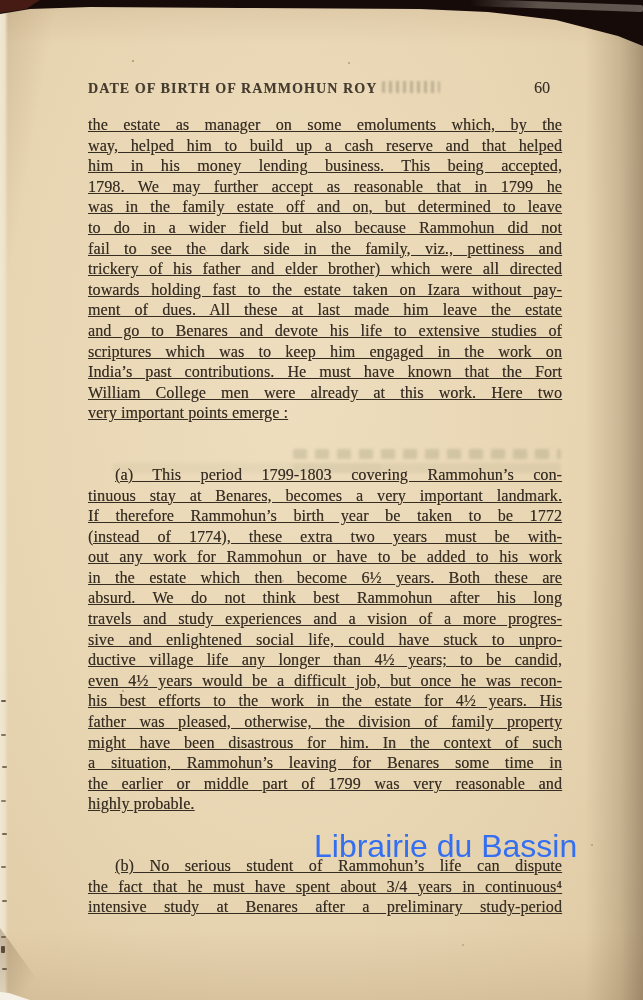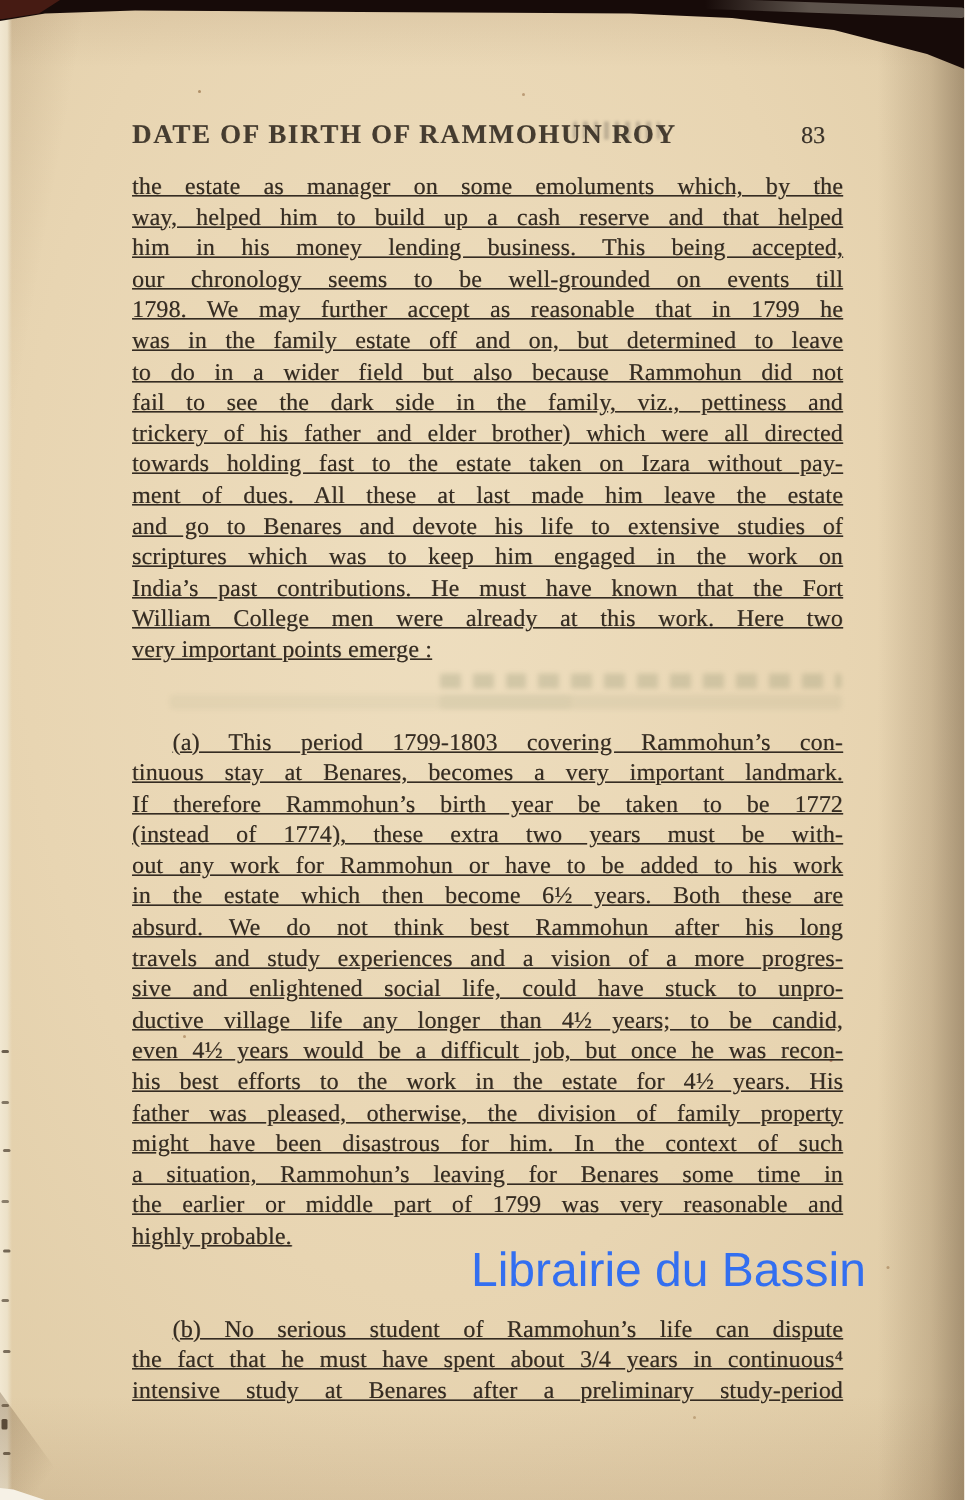--- a/index.html
+++ b/index.html
@@ -74,21 +74,21 @@
     background:repeating-linear-gradient(90deg, rgba(128,134,100,.8) 0 14px, rgba(128,134,100,0) 14px 22px);
     box-shadow:0 14px 0 rgba(128,134,100,.35), -180px 14px 0 rgba(128,134,100,.25);
   }
   
   .page-header{
     position:absolute;left:88px;top:79px;width:474px;
     display:flex;justify-content:space-between;align-items:baseline;
     color:#453c30;
   }
   .page-title{
-    font-size:18px;font-weight:700;letter-spacing:1.1px;
+    font-size:14px;font-weight:700;letter-spacing:1.1px;
     text-shadow:.3px 0 0 rgba(69,60,48,.4);
   }
   .page-number{font-size:16px;font-weight:400;padding-right:12px;color:#3b332a;text-shadow:.3px 0 0 rgba(59,51,42,.5);}
   
   .text-block{position:absolute;left:88px;top:115px;width:474px;color:#352c22;}
   .paragraph{margin:0;text-decoration:underline;}
   .paragraph + .paragraph{margin-top:24px;}
   .paragraph:nth-child(3){margin-top:12px;}
   .line{
     font-size:16px;line-height:20.6px;letter-spacing:.1px;
@@ -123,29 +123,28 @@
   <div class="fold-shadow"></div>
   <div class="corner-sliver"></div>
   <div class="corner-mark"></div>
 
   <div class="specks"></div>
   <div class="ghost hdr"></div>
   <div class="ghost mid"></div>
 
   <div class="page-header">
     <span class="page-title">DATE OF BIRTH OF RAMMOHUN ROY</span>
-    <span class="page-number">83</span>
+    <span class="page-number">60</span>
   </div>
 
   <div class="text-block">
       <div class="paragraph">
         <div class="line">the estate as manager on some emoluments which, by the</div>
         <div class="line">way, helped him to build up a cash reserve and that helped</div>
         <div class="line">him in his money lending business. This being accepted,</div>
-        <div class="line">our chronology seems to be well-grounded on events till</div>
         <div class="line">1798. We may further accept as reasonable that in 1799 he</div>
         <div class="line">was in the family estate off and on, but determined to leave</div>
         <div class="line">to do in a wider field but also because Rammohun did not</div>
         <div class="line">fail to see the dark side in the family, viz., pettiness and</div>
         <div class="line">trickery of his father and elder brother) which were all directed</div>
         <div class="line">towards holding fast to the estate taken on Izara without pay-</div>
         <div class="line">ment of dues. All these at last made him leave the estate</div>
         <div class="line">and go to Benares and devote his life to extensive studies of</div>
         <div class="line">scriptures which was to keep him engaged in the work on</div>
         <div class="line">India’s past contributions. He must have known that the Fort</div>

